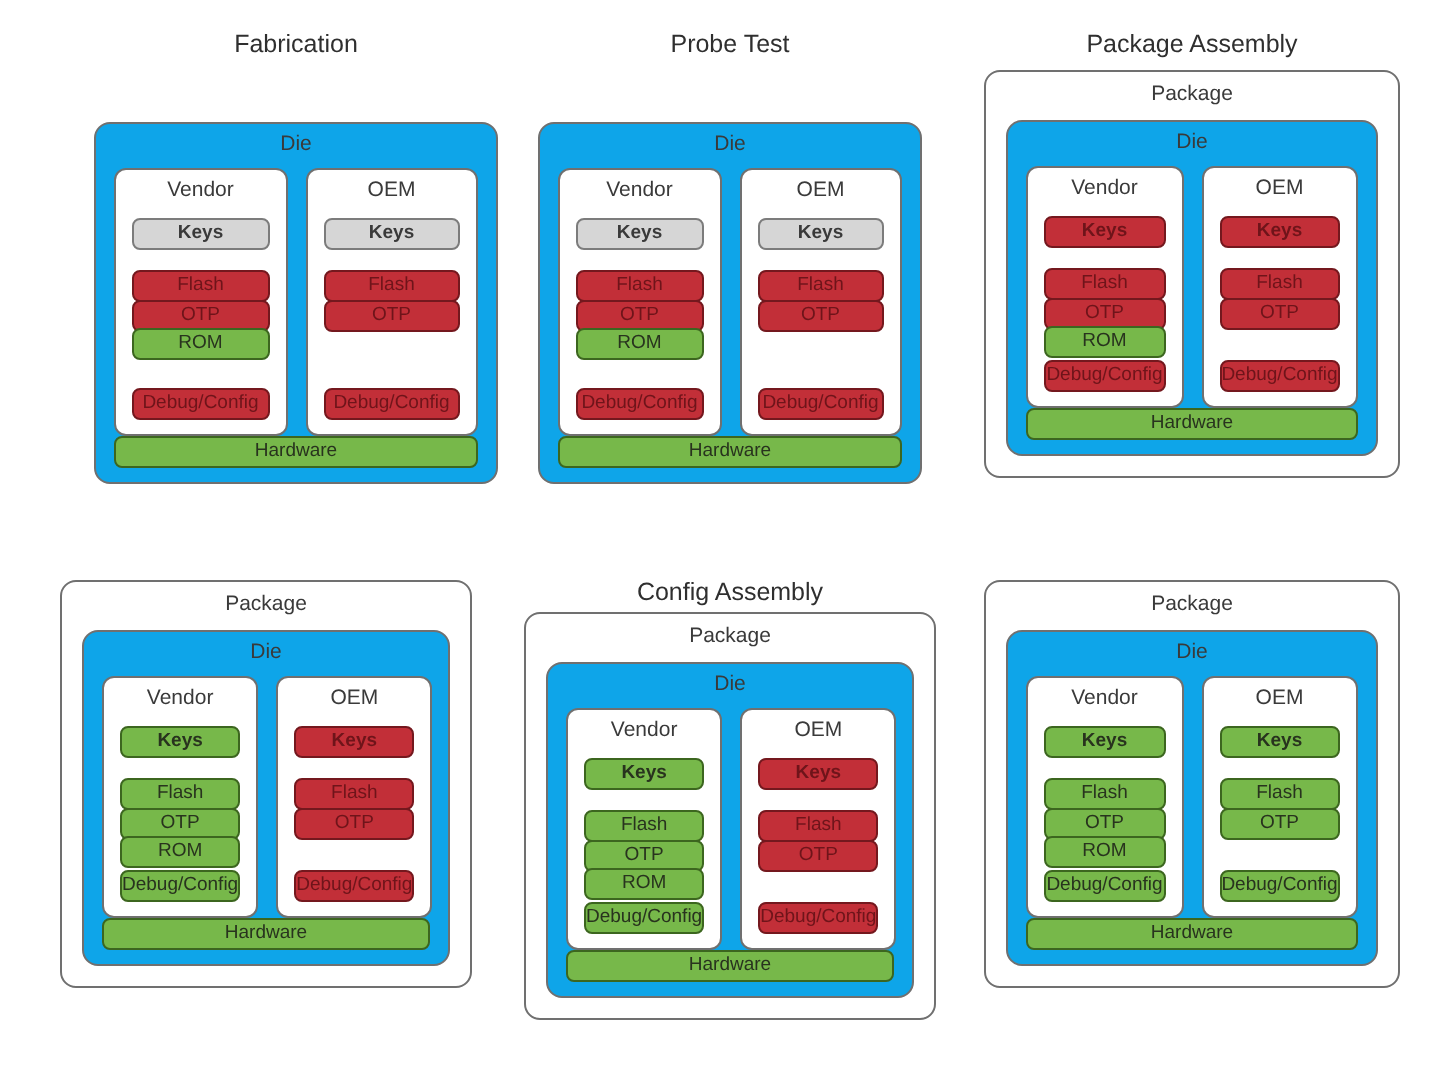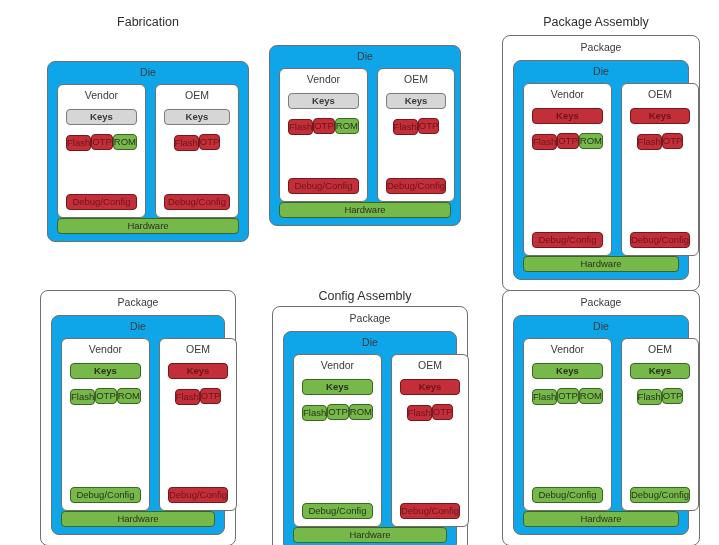--- a/index.html
+++ b/index.html
@@ -18,21 +18,21 @@
   .pos-5{left:492px;top:288px;width:208px;}
 
   .dtitle{
     height:16px;line-height:16px;text-align:center;
     font-size:12.5px;color:#2f2f2f;
   }
   .mt-die{margin-top:31px;}
   .mt-pkg{margin-top:5px;}
   .mt-pkgb{margin-top:2px;}
   .h-die{height:181px;}
-  .h-pkg{height:256px;margin-left:10px;}
+  .h-pkg{height:204px;}
 
   .package-box{
     box-sizing:border-box;border:1.4px solid #707070;border-radius:8px;
     background:#fff;display:flex;flex-direction:column;padding:0 10px 10px;
   }
   .package-box .box-label.pkg{padding:5px 0 7px;}
   .die-box{
     box-sizing:border-box;border:1.4px solid #707070;border-radius:8px;
     background:#0ea5e9;display:flex;flex-direction:column;padding:0 9px 7px;
   }
@@ -46,21 +46,21 @@
     flex:1;box-sizing:border-box;border:1.4px solid #707070;border-radius:6px;
     background:#fff;display:flex;flex-direction:column;padding:2px 8px 7px;
   }
   .column-box .box-label{padding:2px 0 8px;}
   .cell{
     box-sizing:border-box;height:16px;line-height:13px;flex:0 0 auto;
     border:1.5px solid #555;border-radius:4px;text-align:center;
     font-size:9.5px;overflow:hidden;white-space:nowrap;
   }
   .cell.keys{margin-bottom:10px;font-weight:bold;}
-  .memstack{display:flex;flex-direction:row;flex:0 0 auto;justify-content:center;}
+  .memstack{display:flex;flex-direction:column;flex:0 0 auto;justify-content:center;}
   .memstack .cell + .cell{margin-top:-1.5px;}
   .cell.debug{margin-top:auto;}
   .cell.hardware{margin-top:0;}
 
   .cell[data-color="red"]{background:#c22f38;border-color:#74181e;color:#6f141a;}
   .cell[data-color="green"]{background:#77b84a;border-color:#3c661f;color:#28331e;}
   .cell[data-color="gray"]{background:#d6d6d6;border-color:#7c7c7c;color:#3a3a3a;}
 </style>
 </head>
 <body>
@@ -90,20 +90,21 @@
             <div class="cell" data-color="red">OTP</div>
           </div>
           <div class="cell debug" data-color="red">Debug/Config</div>
         </div>
       </div>
       <div class="cell hardware" data-color="green">Hardware</div>
     </div>
   </div>
 
   <div class="diagram pos-1">
+    <div class="dtitle">Probe Test</div>
     <div class="die-box mt-die h-die">
       <div class="box-label">Die</div>
       <div class="columns">
         <div class="column-box">
           <div class="box-label">Vendor</div>
           <div class="cell keys" data-color="gray">Keys</div>
           <div class="memstack">
             <div class="cell" data-color="red">Flash</div>
             <div class="cell" data-color="red">OTP</div>
             <div class="cell" data-color="green">ROM</div>

